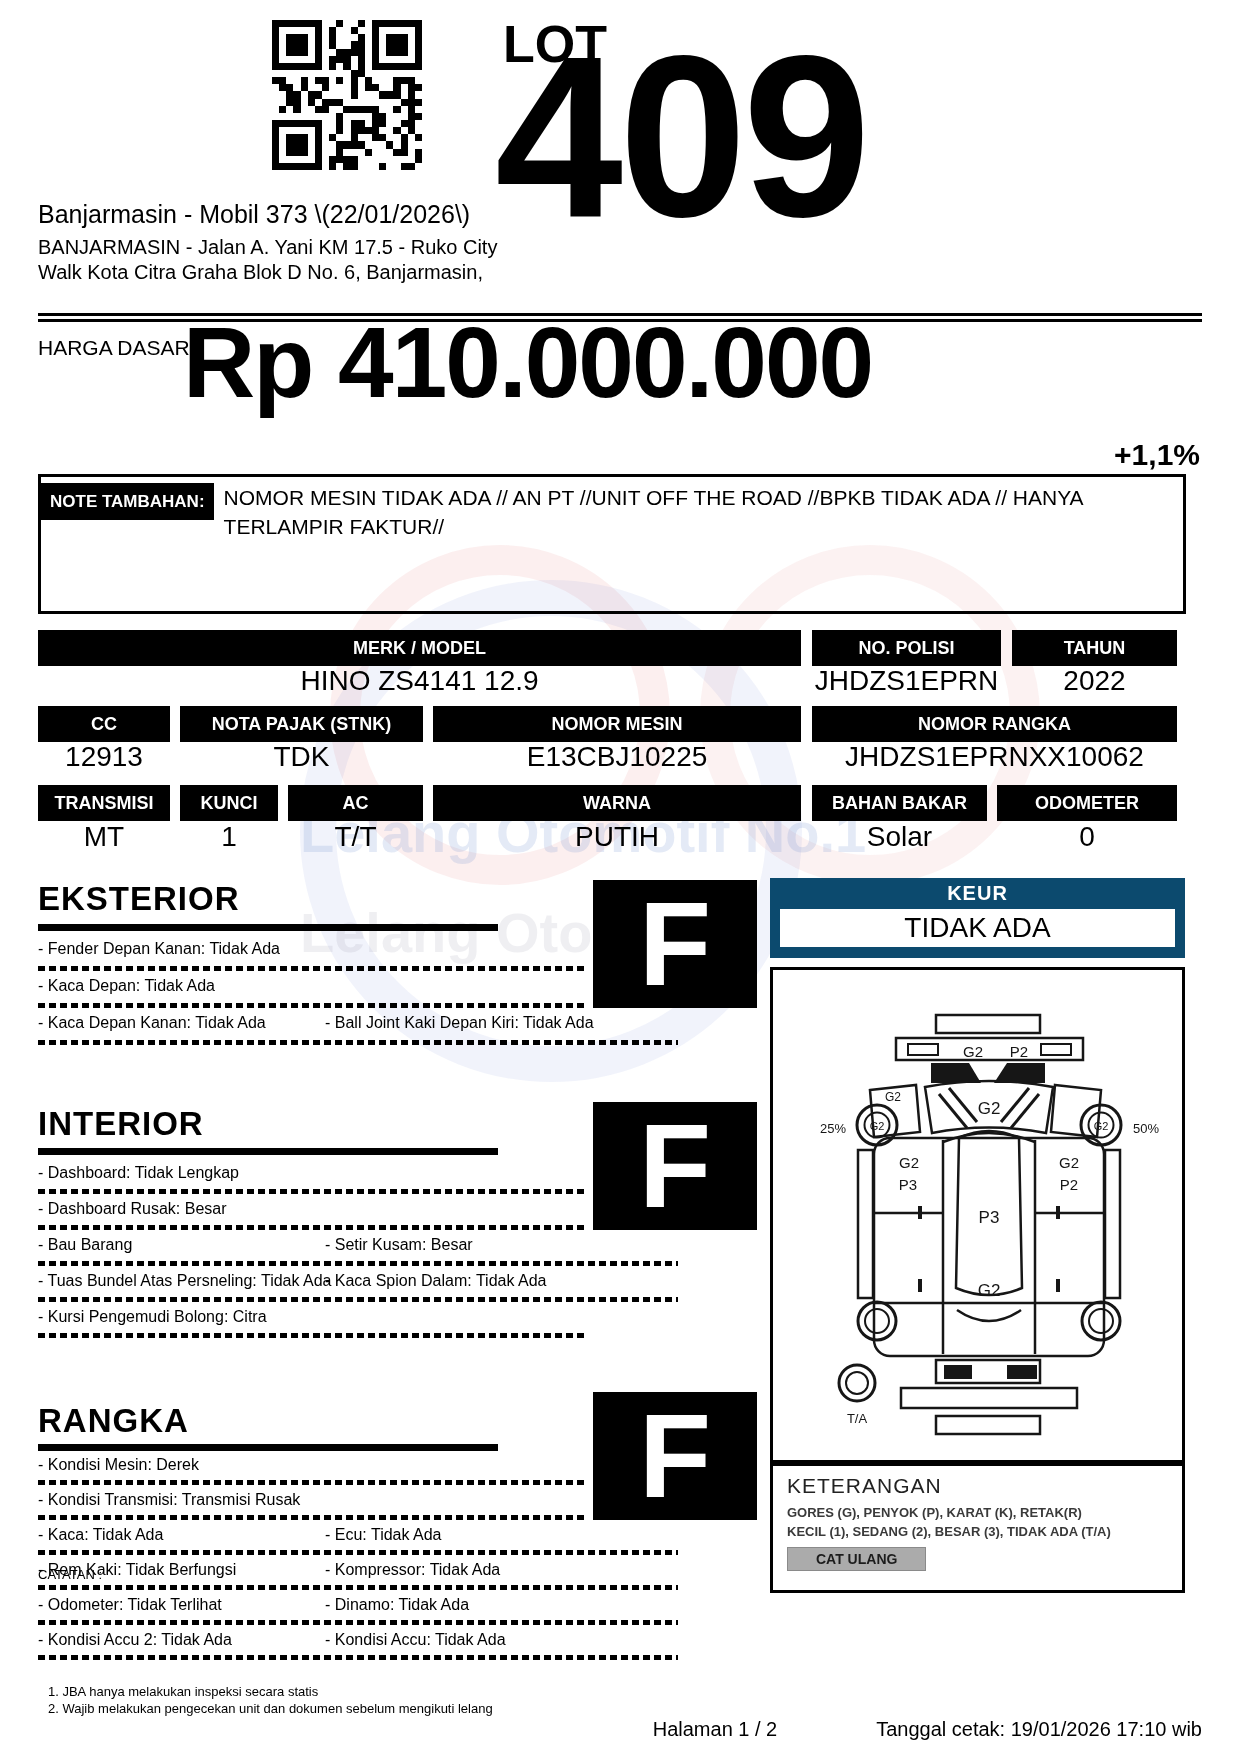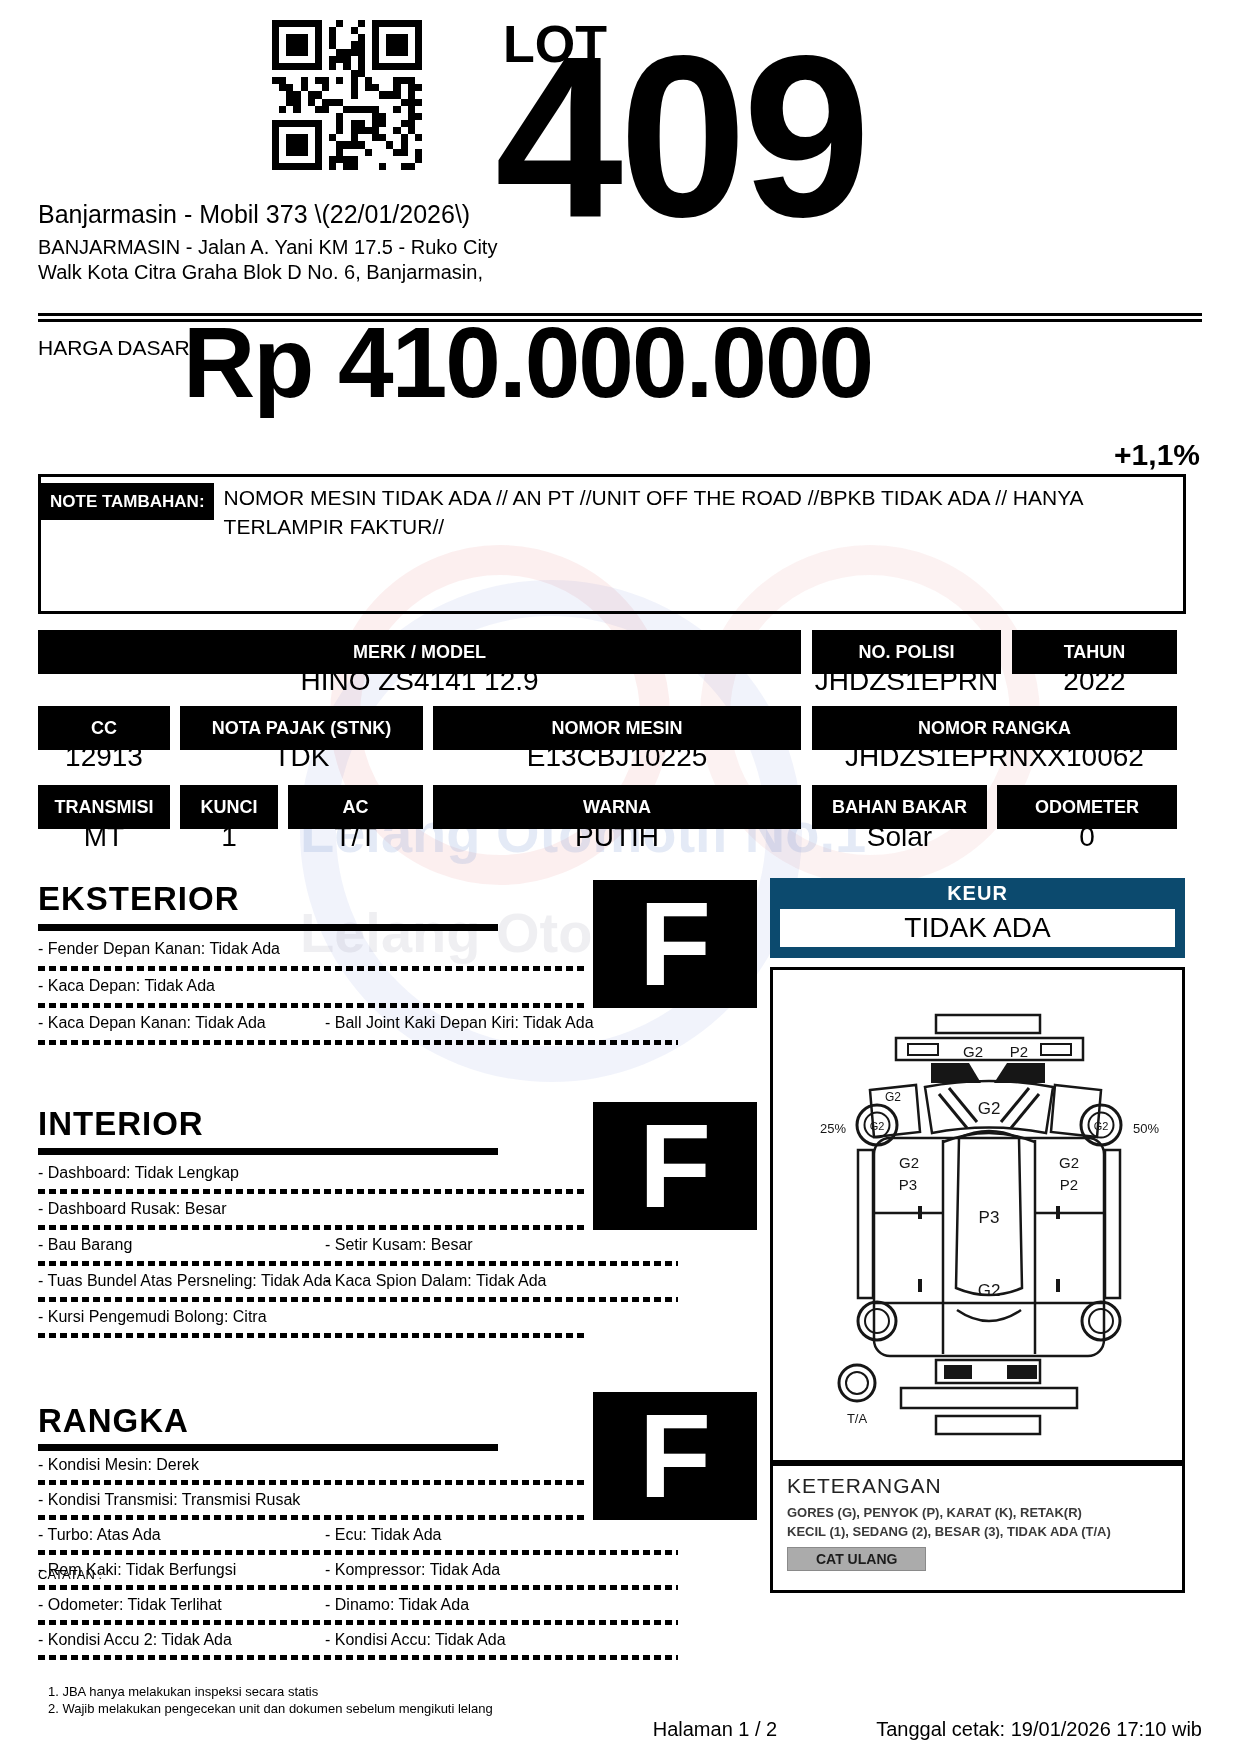--- a/index.html
+++ b/index.html
@@ -18,21 +18,21 @@
   
   #price-label{left:38px;top:336px;font-size:21px;}
   #price-amount{left:183px;top:312px;font-size:100px;font-weight:bold;line-height:1;letter-spacing:-2px;}
   #price-increment{left:1000px;top:438px;width:200px;text-align:right;font-size:30px;font-weight:bold;}
   
   #note-box{left:38px;top:474px;width:1148px;height:140px;border:3px solid #000;box-sizing:border-box;
             font-size:21px;line-height:29px;padding:6px 0;}
   #note-label{float:left;background:#000;color:#fff;font-size:17px;font-weight:bold;
               padding:4px 9px;margin:0 10px 3px 0;}
   
-  .hcell{position:absolute;height:44px;background:#000;color:#fff;font-weight:bold;font-size:18px;
+  .hcell{position:absolute;height:36px;background:#000;color:#fff;font-weight:bold;font-size:18px;
          display:flex;align-items:center;justify-content:center;white-space:nowrap;}
   .vcell{position:absolute;height:38px;font-size:28px;display:flex;align-items:center;justify-content:center;white-space:nowrap;}
   
   .sec-title{position:absolute;left:38px;font-size:33px;font-weight:bold;letter-spacing:1px;}
   .sec-rule{position:absolute;left:38px;width:460px;height:7px;background:#000;}
   .fbox{position:absolute;left:593px;width:164px;height:128px;background:#000;color:#fff;
         display:flex;align-items:center;justify-content:center;font-weight:bold;font-size:118px;line-height:1;}
   .rows{position:absolute;left:38px;width:640px;}
   .srow{position:relative;}
   .srow .cl{position:absolute;left:0;top:4px;font-size:16px;white-space:nowrap;}
@@ -393,21 +393,21 @@
   <div class="rows h35" style="top:1452px;">
     <div class="srow">
       <span class="cl">- Kondisi Mesin: Derek</span>
       <div class="dots short"></div>
     </div>
     <div class="srow">
       <span class="cl">- Kondisi Transmisi: Transmisi Rusak</span>
       <div class="dots short"></div>
     </div>
     <div class="srow">
-      <span class="cl">- Turbo: Atas Ada</span>
+      <span class="cl">- Kaca: Tidak Ada</span>
       <span class="cr">- Ecu: Tidak Ada</span>
       <div class="dots wide"></div>
     </div>
     <div class="srow">
       <span class="cl">- Rem Kaki: Tidak Berfungsi</span>
       <span class="cr">- Kompressor: Tidak Ada</span>
       <div class="dots wide"></div>
     </div>
     <div class="srow">
       <span class="cl">- Odometer: Tidak Terlihat</span>

